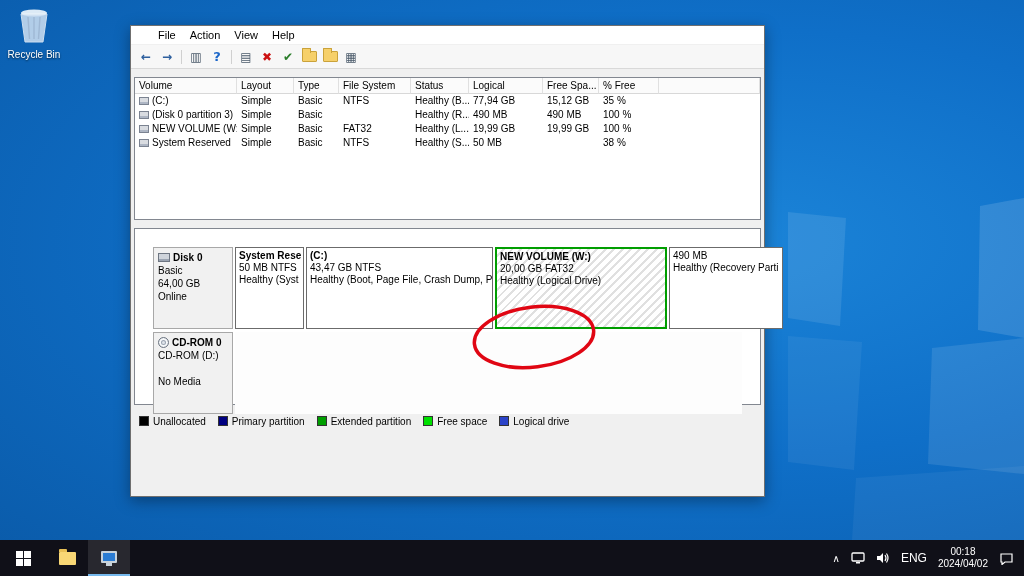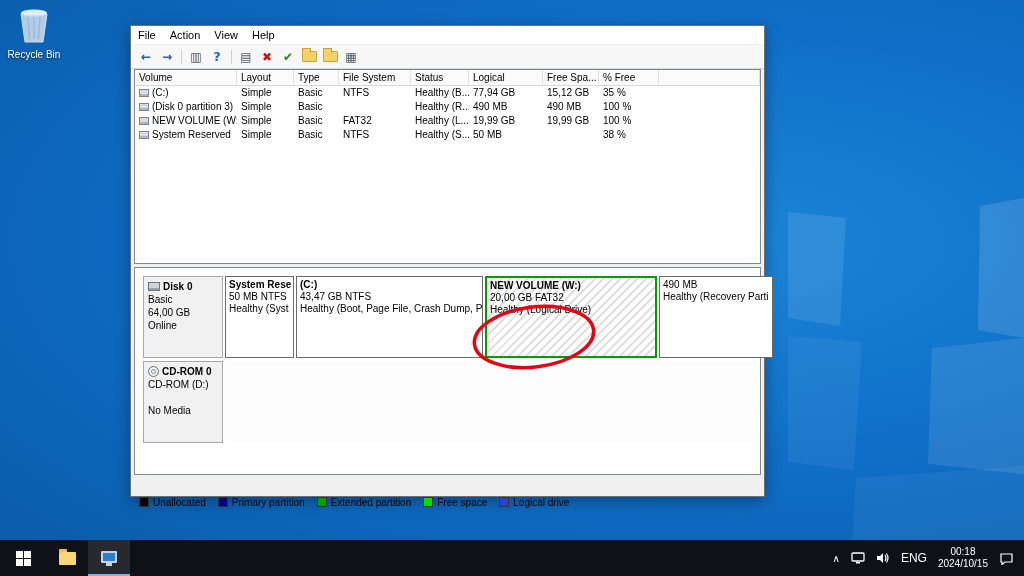--- a/index.html
+++ b/index.html
@@ -24,47 +24,47 @@
     background:#f0f0f0; border:1px solid #6f6f6f; z-index:10;
     box-shadow: 0 4px 14px rgba(0,0,0,.35);
     font-size:11px; color:#000;
   }
   .titlebar { height:27px; background:#fff; display:flex; align-items:center; }
   .titlebar .t-icon { margin:0 6px 0 7px; display:inline-flex; }
   .titlebar .t-text { font-size:12px; flex:1; }
   .wbtn { width:40px; height:27px; display:flex; align-items:center; justify-content:center; font-size:13px; color:#222; }
   .maxbox { width:9px; height:9px; border:1px solid #222; display:inline-block; }
 
-  .menubar { height:19px; background:#fff; display:flex; align-items:center; padding-left:0; border-bottom:1px solid #f0f0f0;}
+  .menubar { height:19px; background:#fff; display:flex; align-items:center; padding-left:20px; border-bottom:1px solid #f0f0f0;}
   .menu-item { padding:0 7px; font-size:11px; height:100%; display:flex; align-items:center; }
 
   .toolbar { height:24px; background:#f7f7f7; border-bottom:1px solid #d9d9d9; display:flex; align-items:center; padding-left:6px; gap:3px;}
   .tbi { width:18px; height:18px; display:inline-flex; align-items:center; justify-content:center; font-size:12px; font-family:"DejaVu Sans",sans-serif; }
   .tbi.blue { color:#2d5f9e; font-weight:bold; }
   .tbi.helpblue { color:#1b66c9; font-weight:bold; font-size:13px;}
   .tbi.dark { color:#4a5a6a; }
   .tbi.red { color:#cc1111; }
   .tbi.green { color:#2a7d2a; }
   .tb-sep { width:1px; height:14px; background:#d0d0d0; margin:0 2px; }
   .folder-shape { position:relative; width:15px; height:11px; background:#f6d06a; border:1px solid #caa23a; border-radius:1px; display:inline-block;}
   .folder-shape::before { content:""; position:absolute; left:-1px; top:-4px; width:7px; height:4px; background:#f6d06a; border:1px solid #caa23a; border-bottom:none; border-radius:1px 1px 0 0;}
 
   
-  .volume-pane { margin:0 3px; height:195px; background:#fff; border:1px solid #828790; overflow:hidden; }
+  .volume-pane { margin:8px 3px; height:143px; background:#fff; border:1px solid #828790; overflow:hidden; }
   .vt-grid { display:grid; grid-template-columns:102px 57px 45px 72px 58px 74px 56px 60px 1fr; }
   .vt-header .cell {
     background:#fbfbfb; border-right:1px solid #e0e0e0; border-bottom:1px solid #d8d8d8;
     font-size:10px; height:16px; line-height:15px; padding-left:4px; white-space:nowrap; overflow:hidden;
   }
   .vt-row .cell { font-size:10px; height:14px; line-height:14px; padding-left:4px; white-space:nowrap; overflow:hidden; }
   .vol-cell { display:flex; align-items:center; gap:3px; }
   .drive-ic { width:10px; height:8px; background:#d9dce1; border:1px solid #7b8391; box-shadow:inset 0 -2px 0 #aeb6c4; flex:none; }
 
   
-  .graph-pane { margin:3px 3px 17px; height:208px; background:#fff; border:1px solid #828790; padding:8px; }
+  .graph-pane { margin:3px 3px 6px; height:177px; background:#fff; border:1px solid #828790; padding:18px; }
   .disk-row { display:flex; height:82px; margin-bottom:3px; }
   .disk-head { width:80px; flex:none; background:#f1f1f1; border:1px solid #a8a8a8; padding:3px 4px; font-size:10px; line-height:13px; }
   .disk-head .dh-title { font-weight:bold; display:flex; align-items:center; gap:3px; }
   .dh-drive { width:12px; height:9px; background:#cfd4db; border:1px solid #6e7682; box-shadow:inset 0 -2px 0 #9aa3b1; flex:none;}
   .dh-cd { width:11px; height:11px; border-radius:50%; background:#dfe4ea; border:1px solid #6e7682; box-shadow:inset 0 0 0 2px #f6f8fa, inset 0 0 0 3px #9aa3b1; flex:none;}
   .parts { flex:1; display:flex; gap:2px; margin-left:2px; }
   .part { border:1px solid #6b6b6b; background:#fff; overflow:hidden; display:flex; flex-direction:row; }
   .part .strip { height:7px; flex:none; }
   .part .pbody { padding:2px 3px 0; font-size:10px; line-height:12px; white-space:nowrap; overflow:hidden; }
   .part .pname { font-weight:bold; }
@@ -354,21 +354,21 @@
     <span class="tray-ic">
       <svg width="14" height="12" viewBox="0 0 14 12">
         <polygon points="1,4 4,4 7,1 7,11 4,8 1,8" fill="#fff"></polygon>
         <path d="M9 3 Q11 6 9 9" stroke="#fff" stroke-width="1.2" fill="none"></path>
         <path d="M10.5 1.5 Q13.5 6 10.5 10.5" stroke="#fff" stroke-width="1.2" fill="none"></path>
       </svg>
     </span>
     <span class="tray-txt">ENG</span>
     <span class="clock">
       <span style="display:block">00:18</span>
-      <span style="display:block">2024/10/15</span>
+      <span style="display:block">2024/04/02</span>
     </span>
     <span class="tray-ic">
       <svg width="15" height="13" viewBox="0 0 15 13">
         <path d="M2 2 H13 V10 H6 L3 12.5 V10 H2 Z" fill="none" stroke="#fff" stroke-width="1.2"></path>
       </svg>
     </span>
   </div>
 </div>
 
 </body></html>

